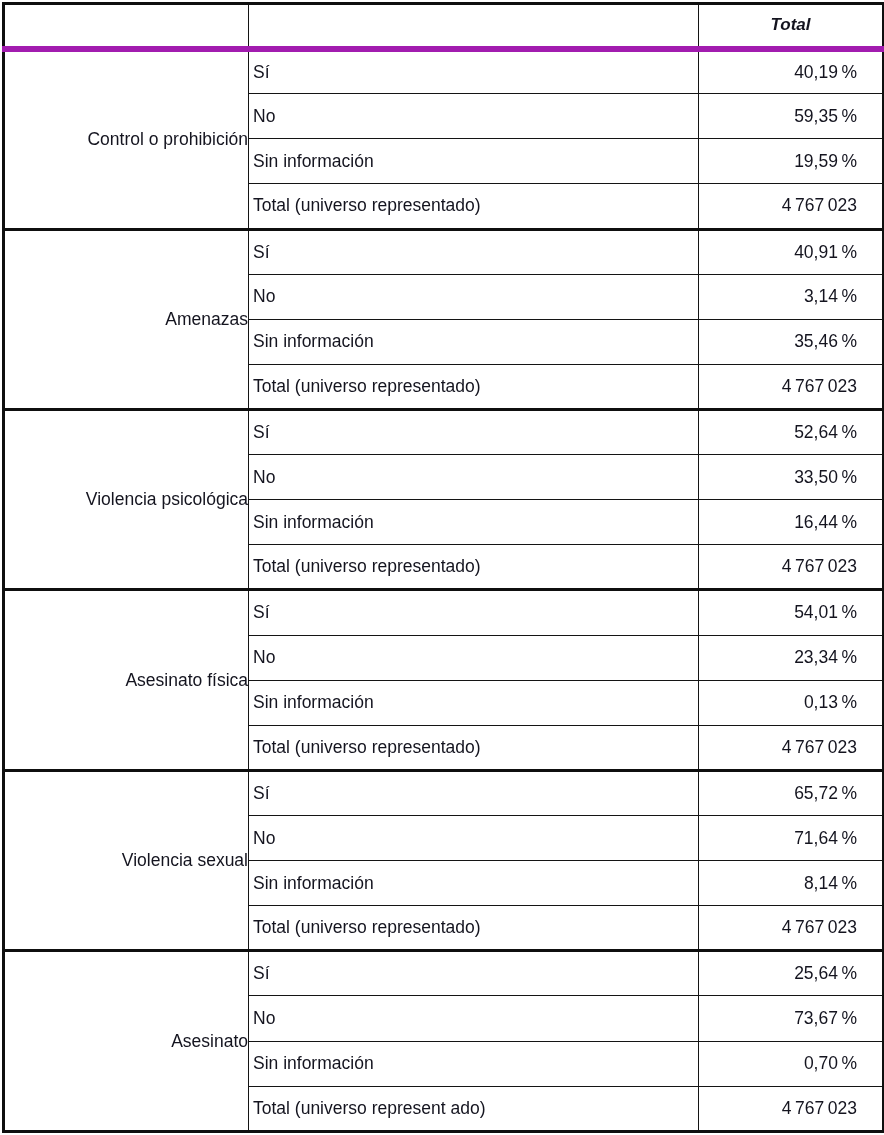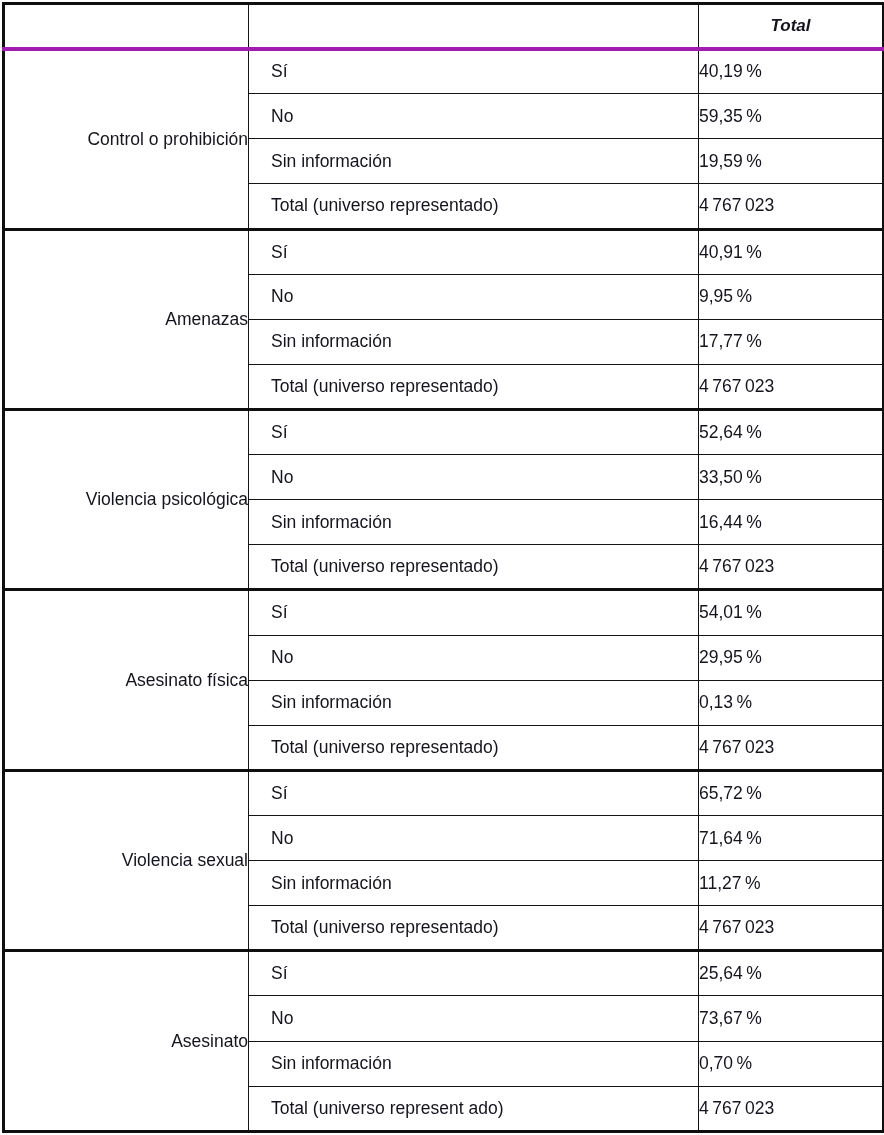--- a/index.html
+++ b/index.html
@@ -50,29 +50,29 @@
     font-size: 17px;
   }
   td.cat {
     text-align: right;
     vertical-align: middle;
     padding-left: 10px;
   }
   td.resp {
     text-align: left;
     vertical-align: middle;
-    padding-left: 22px;
+    padding-left: 4px;
   }
   td.val {
-    text-align: left;
+    text-align: right;
     vertical-align: middle;
-    padding-right: 46px;
+    padding-right: 25px;
   }
   
-  tr.head-row th { border-bottom: 4px solid #a21caf; }
+  tr.head-row th { border-bottom: 6px solid #a21caf; }
   tr.group-start td { border-top: 3px solid #0f0f0f; }
 </style>
 </head>
 <body>
 
 <div class="page">
   <table class="stats">
     <colgroup>
       <col class="c-category">
       <col class="c-response">
@@ -103,25 +103,25 @@
         <td class="val">4 767 023</td>
       </tr>
 
       <tr class="group-start">
         <td class="cat" rowspan="4">Amenazas</td>
         <td class="resp">Sí</td>
         <td class="val">40,91 %</td>
       </tr>
       <tr>
         <td class="resp">No</td>
-        <td class="val">9,95 %</td>
+        <td class="val">3,14 %</td>
       </tr>
       <tr>
         <td class="resp">Sin información</td>
-        <td class="val">17,77 %</td>
+        <td class="val">35,46 %</td>
       </tr>
       <tr>
         <td class="resp">Total (universo representado)</td>
         <td class="val">4 767 023</td>
       </tr>
 
       <tr class="group-start">
         <td class="cat" rowspan="4">Violencia psicológica</td>
         <td class="resp">Sí</td>
         <td class="val">52,64 %</td>
@@ -139,21 +139,21 @@
         <td class="val">4 767 023</td>
       </tr>
 
       <tr class="group-start">
         <td class="cat" rowspan="4">Asesinato física</td>
         <td class="resp">Sí</td>
         <td class="val">54,01 %</td>
       </tr>
       <tr>
         <td class="resp">No</td>
-        <td class="val">29,95 %</td>
+        <td class="val">23,34 %</td>
       </tr>
       <tr>
         <td class="resp">Sin información</td>
         <td class="val">0,13 %</td>
       </tr>
       <tr>
         <td class="resp">Total (universo representado)</td>
         <td class="val">4 767 023</td>
       </tr>
 
@@ -161,21 +161,21 @@
         <td class="cat" rowspan="4">Violencia sexual</td>
         <td class="resp">Sí</td>
         <td class="val">65,72 %</td>
       </tr>
       <tr>
         <td class="resp">No</td>
         <td class="val">71,64 %</td>
       </tr>
       <tr>
         <td class="resp">Sin información</td>
-        <td class="val">11,27 %</td>
+        <td class="val">8,14 %</td>
       </tr>
       <tr>
         <td class="resp">Total (universo representado)</td>
         <td class="val">4 767 023</td>
       </tr>
 
       <tr class="group-start">
         <td class="cat" rowspan="4">Asesinato</td>
         <td class="resp">Sí</td>
         <td class="val">25,64 %</td>

